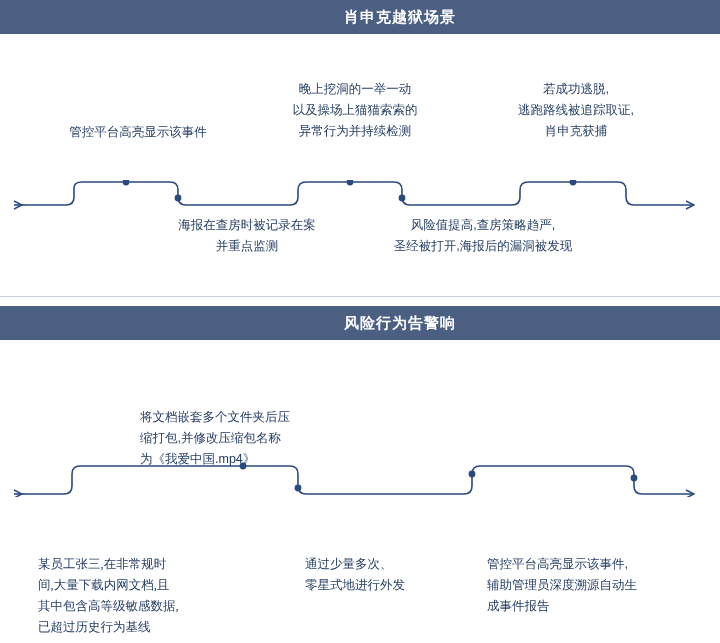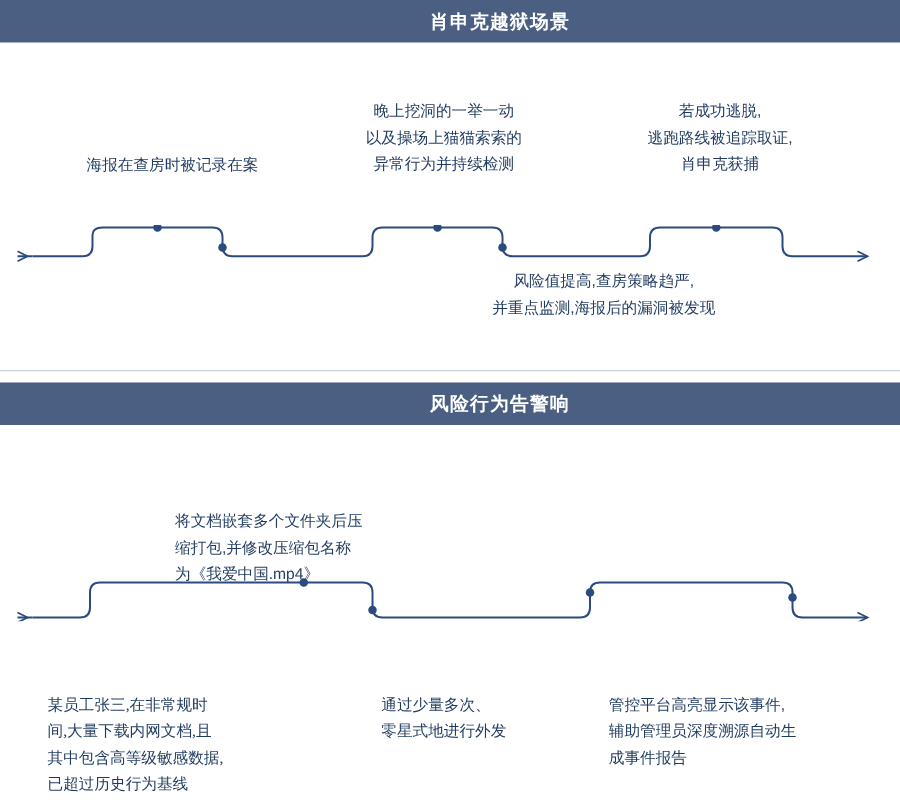--- a/index.html
+++ b/index.html
@@ -63,21 +63,21 @@
 </style>
 </head>
 <body>
 
 <div class="page">
 
   <div class="section-header" style="top:0px;">
     <span class="title">肖申克越狱场景</span>
   </div>
 
-  <div class="label center" style="left:28px; top:122px; width:220px;">海报在查房时被记录在案</div>
+  <div class="label center" style="left:28px; top:122px; width:220px;">管控平台高亮显示该事件</div>
 
   <div class="label center" style="left:478px; top:79px; width:196px;">若成功逃脱,
 逃跑路线被追踪取证,
 肖申克获捕</div>
 
   <div class="label center" style="left:255px; top:79px; width:200px;">晚上挖洞的一举一动
 以及操场上猫猫索索的
 异常行为并持续检测</div>
 
   <div class="timeline" style="top:180px;">
@@ -93,23 +93,25 @@
       <g fill="#2b4a7d">
         <circle cx="126" cy="2" r="3.4"></circle>
         <circle cx="178" cy="18" r="3.4"></circle>
         <circle cx="350" cy="2" r="3.4"></circle>
         <circle cx="402" cy="18" r="3.4"></circle>
         <circle cx="573" cy="2" r="3.4"></circle>
       </g>
     </svg>
   </div>
 
+  <div class="label center" style="left:143px; top:215px; width:208px;">海报在查房时被记录在案
+并重点监测</div>
 
   <div class="label center" style="left:365px; top:215px; width:236px;">风险值提高,查房策略趋严,
-并重点监测,海报后的漏洞被发现</div>
+圣经被打开,海报后的漏洞被发现</div>
 
   <div class="divider" style="top:296px;"></div>
 
   <div class="section-header" style="top:306px;">
     <span class="title">风险行为告警响</span>
   </div>
 
   <div class="label left" style="left:140px; top:371px; width:216px;">将文档嵌套多个文件夹后压
 缩打包,并修改压缩包名称
 为《我爱中国.mp4》</div>

